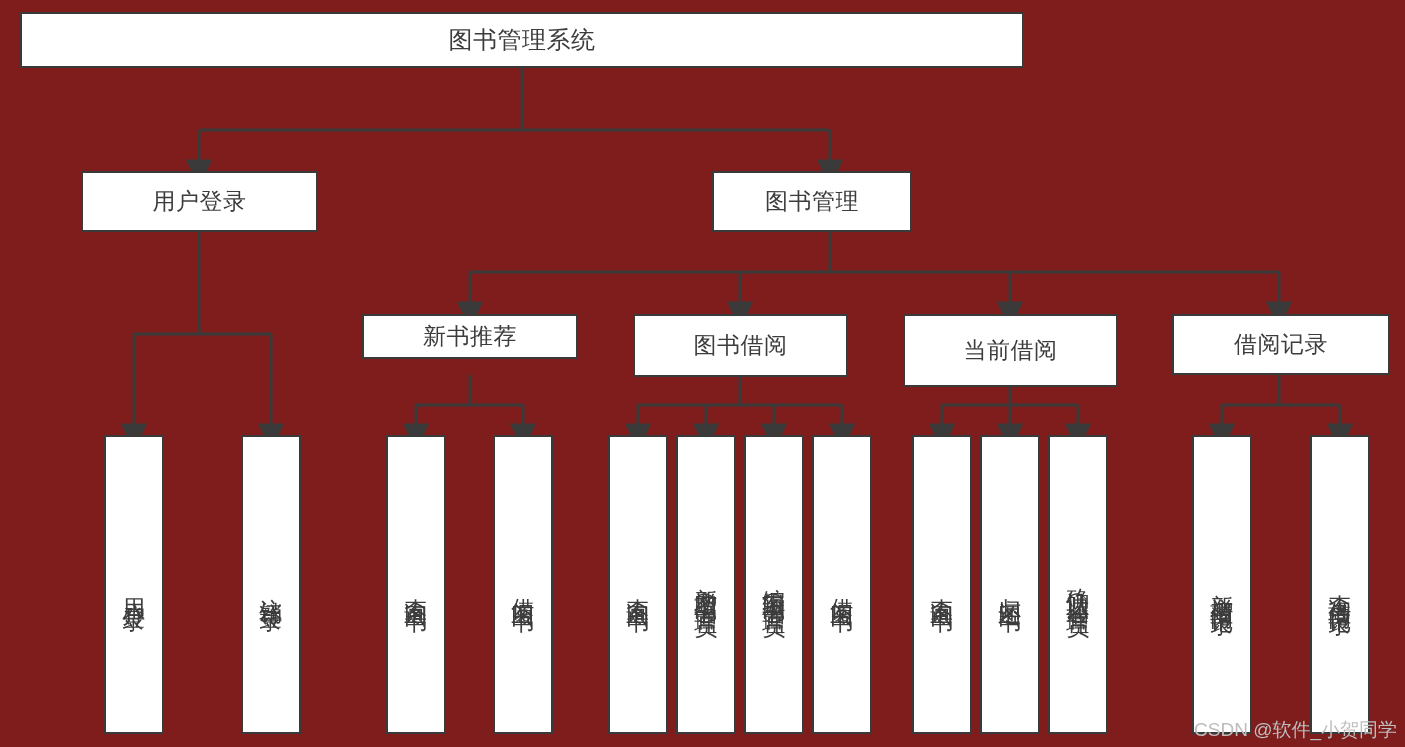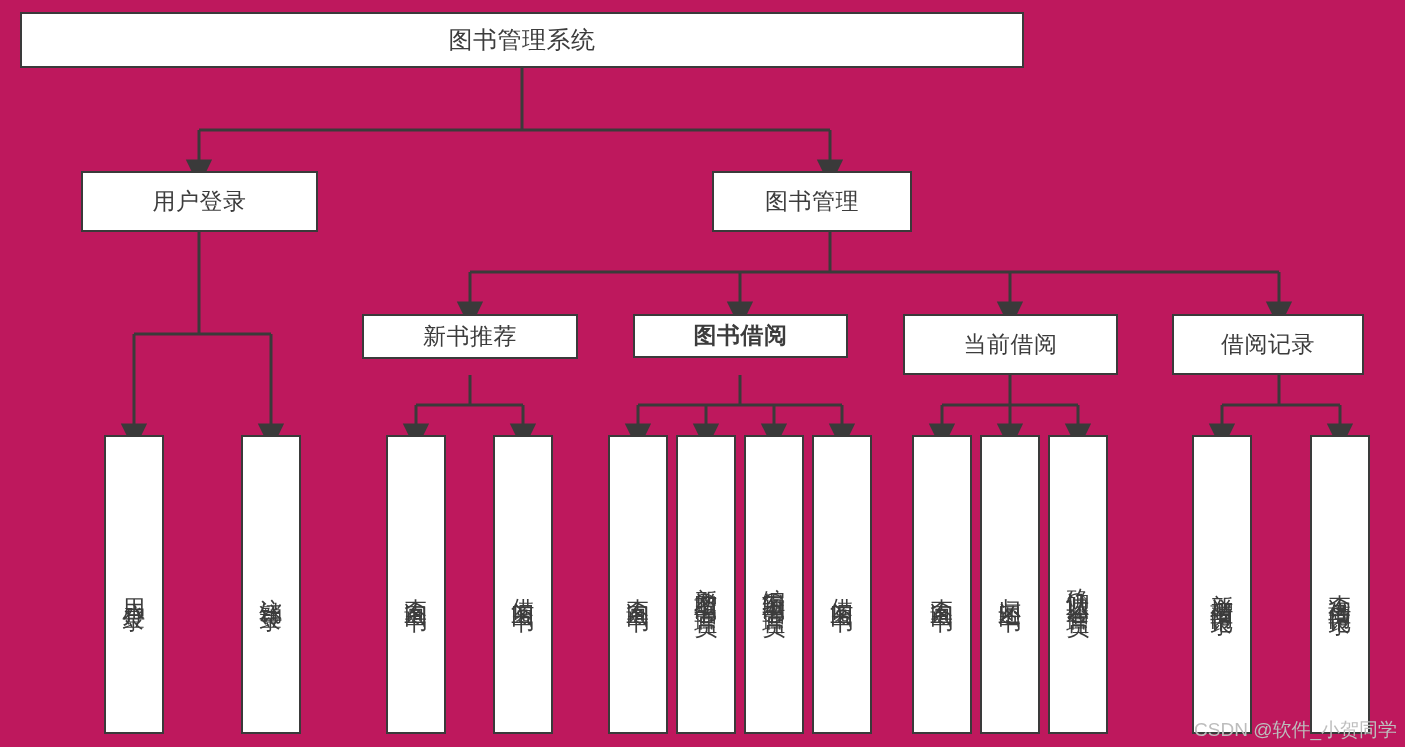--- a/index.html
+++ b/index.html
@@ -5,21 +5,21 @@
 <style>
   html,body{margin:0;padding:0;background:#ffffff;}
   body{
     font-family:"Liberation Sans","DejaVu Sans",sans-serif;
     -webkit-font-smoothing:antialiased;
   }
   #canvas{
     position:relative;
     width:1405px;
     height:747px;
-    background:#be185d;
+    background:#7f1d1d;
     overflow:hidden;
   }
   
   #wires{
     position:absolute;
     left:0; top:0;
     width:1405px; height:747px;
     pointer-events:none;
   }
   
@@ -137,29 +137,29 @@
   </div>
 
   <div class="node h" style="left:712px; top:171px; width:200px; height:61px;">
     <span class="label">图书管理</span>
   </div>
 
   <div class="node h" style="left:362px; top:314px; width:216px; height:45px;">
     <span class="label">新书推荐</span>
   </div>
 
-  <div class="node h" style="left:633px; top:314px; width:215px; height:44px;font-weight:bold;">
+  <div class="node h" style="left:633px; top:314px; width:215px; height:63px;">
     <span class="label">图书借阅</span>
   </div>
 
-  <div class="node h" style="left:903px; top:314px; width:215px; height:61px;font-family:Liberation Serif, serif;">
+  <div class="node h" style="left:903px; top:314px; width:215px; height:73px;font-family:Liberation Serif, serif;">
     <span class="label">当前借阅</span>
   </div>
 
-  <div class="node h" style="left:1172px; top:314px; width:192px; height:61px;">
+  <div class="node h" style="left:1172px; top:314px; width:218px; height:61px;">
     <span class="label">借阅记录</span>
   </div>
 
   <div class="node v" style="left:104px; top:435px; width:60px; height:299px;">
     <span class="label">用户登录</span>
   </div>
 
   <div class="node v" style="left:241px; top:435px; width:60px; height:299px;">
     <span class="label">注销登录</span>
   </div>

